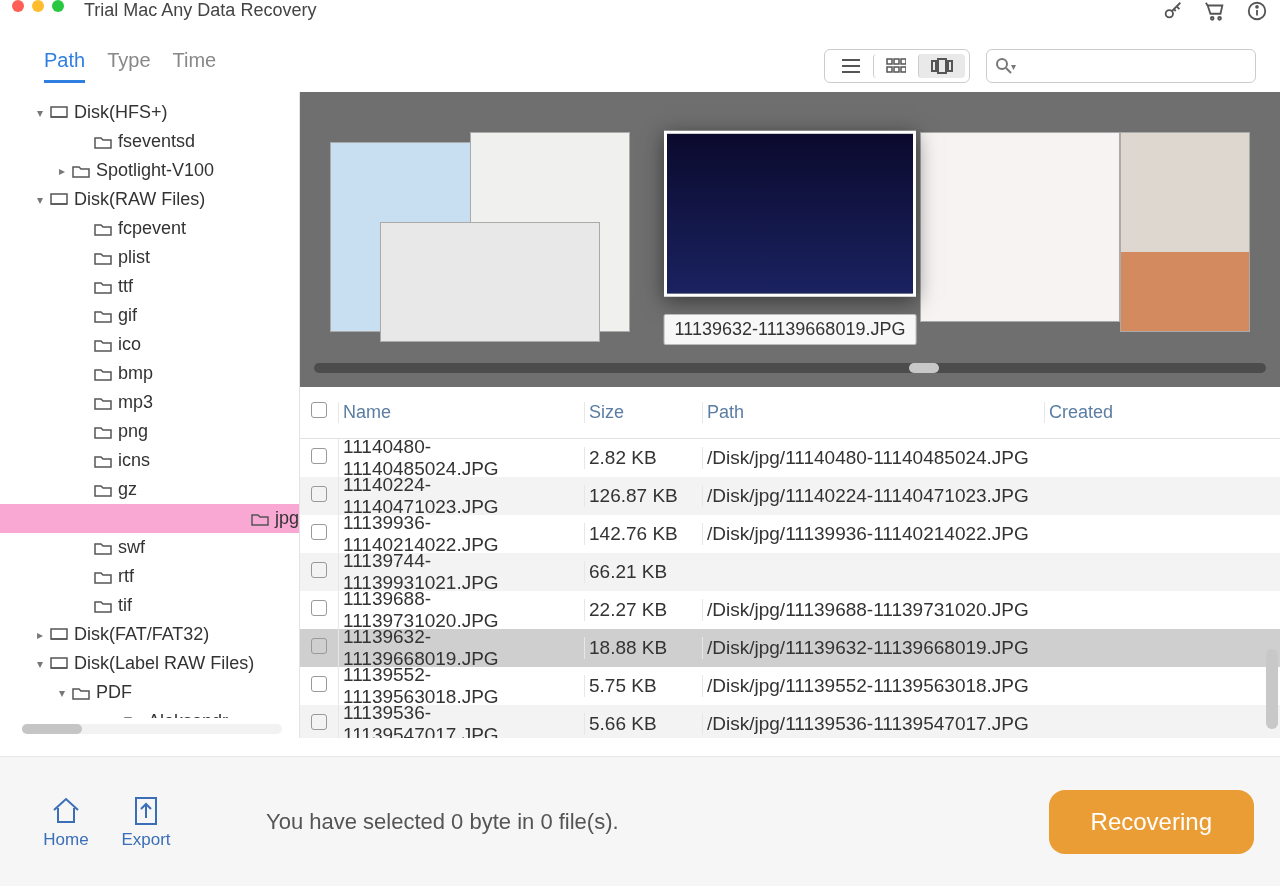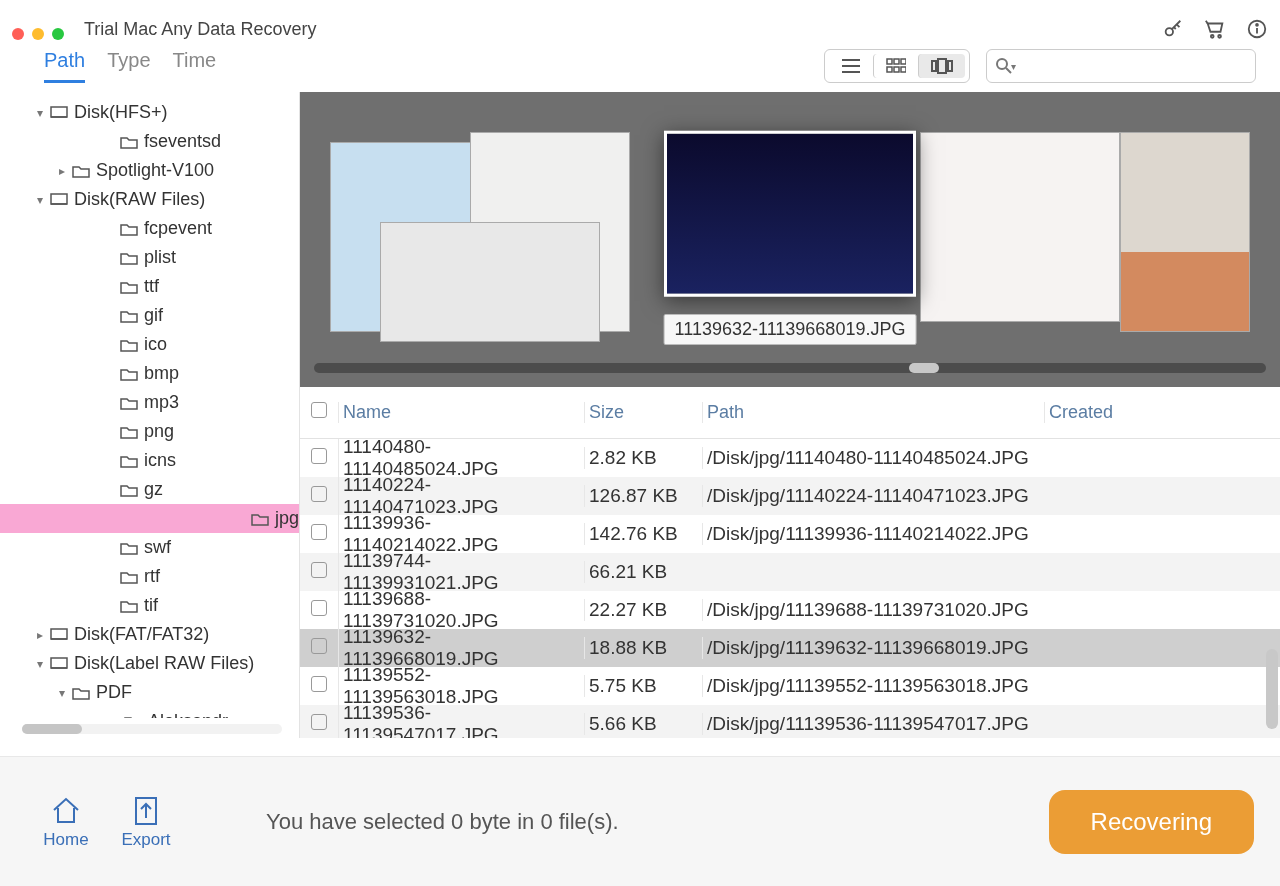--- a/index.html
+++ b/index.html
@@ -1,19 +1,19 @@
 <!DOCTYPE html>
 <html><head>
 <meta charset="utf-8">
 <style>
   * { box-sizing: border-box; margin: 0; padding: 0; }
   body { width: 1280px; height: 886px; font-family: -apple-system, "Helvetica Neue", Arial, sans-serif; background: #fff; overflow: hidden; position: relative; font-size: 15px; color: #333; }
 
   
-  .titlebar { height: 40px; display: flex; align-items: flex-end; padding: 0 12px; }
+  .titlebar { height: 40px; display: flex; align-items: flex-start; padding: 0 12px; }
   .traffic { display: flex; gap: 8px; margin-right: 20px; }
   .traffic span { width: 12px; height: 12px; border-radius: 50%; display: inline-block; }
   .t-red { background: #ff5f57; }
   .t-yellow { background: #febc2e; }
   .t-green { background: #28c840; }
   .apptitle { font-size: 18px; color: #444; flex: 1; }
   .title-icons { display: flex; gap: 20px; color: #666; }
   .title-icons .icon { cursor: pointer; }
 
   
@@ -33,21 +33,21 @@
 
   
   .sidebar { width: 300px; border-right: 1px solid #e3e3e3; position: relative; padding-top: 6px; }
   .tree { font-size: 18px; color: #333; overflow: hidden; height: 620px; }
   .node { display: flex; align-items: center; height: 29px; cursor: pointer; padding-left: 8px; }
   .chev { width: 20px; text-align: center; color: #777; font-size: 12px; }
   .nodeicon { margin-right: 6px; color:#555; }
   .nodelabel { white-space: nowrap; }
   .node.selected { background: #f9a8d4; justify-content: flex-end; }
   .ind1 { padding-left: 30px; }
-  .ind3 { padding-left: 120px; }
+  .ind3 { padding-left: 94px; }
   .ind4 { padding-left: 124px; }
   .hscroll { position: absolute; bottom: 4px; left: 22px; width: 260px; height: 10px; background:#f2f2f2; border-radius:5px; }
   .hscroll .thumb { width: 60px; height: 10px; background:#c5c5c5; border-radius:5px; }
 
   
   .right { flex: 1; display: flex; flex-direction: column; }
   .preview { height: 300px; background: #6f6f6f; position: relative; overflow: hidden; }
   .coverflow { position: relative; width:100%; height: 260px; }
   .cfitem { position:absolute; background:#dcdcdc; border:1px solid #aaa; }
   .cf-main { left: 50%; top: 50%; transform: translate(-50%,-55%); width: 252px; height: 166px; background: linear-gradient(180deg,#0b0a2d,#1a2260); border:3px solid #fff; box-shadow: 0 4px 20px rgba(0,0,0,.5); }

